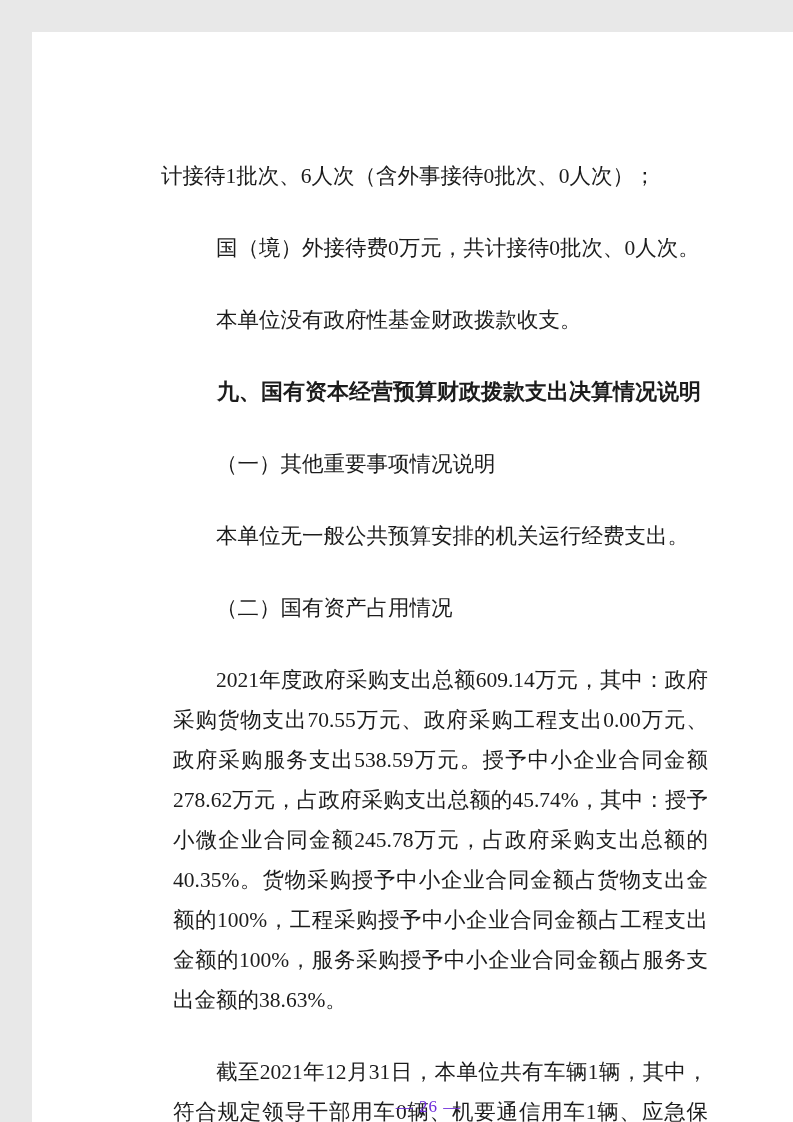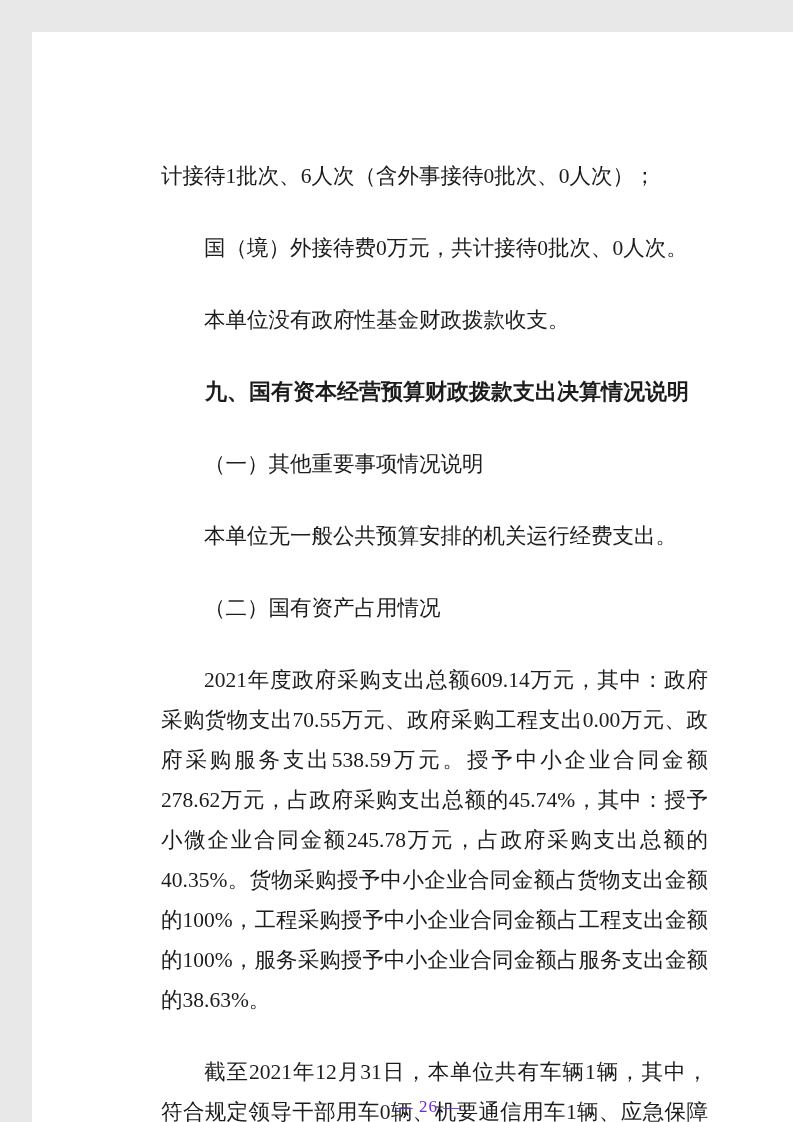--- a/index.html
+++ b/index.html
@@ -18,21 +18,21 @@
   .content {
     position: absolute;
     left: 97px; top: 92px;
     width: 611px;
     font-size: 21.5px;
     line-height: 40px;
     text-align: justify;
     text-justify: inter-character;
   }
   p.block { margin: 0; }
-  p.indent { text-indent: 2em; }
+  p.indent { text-indent: 2em; margin-left: 12px; }
   p.heading {
     font-family: "Liberation Sans", "DejaVu Sans", sans-serif;
     font-weight: 700;
     font-size: 22px;
     text-align: left;
   }
   p.subheading {
     font-size: 21.5px;
     text-align: left;
   }

